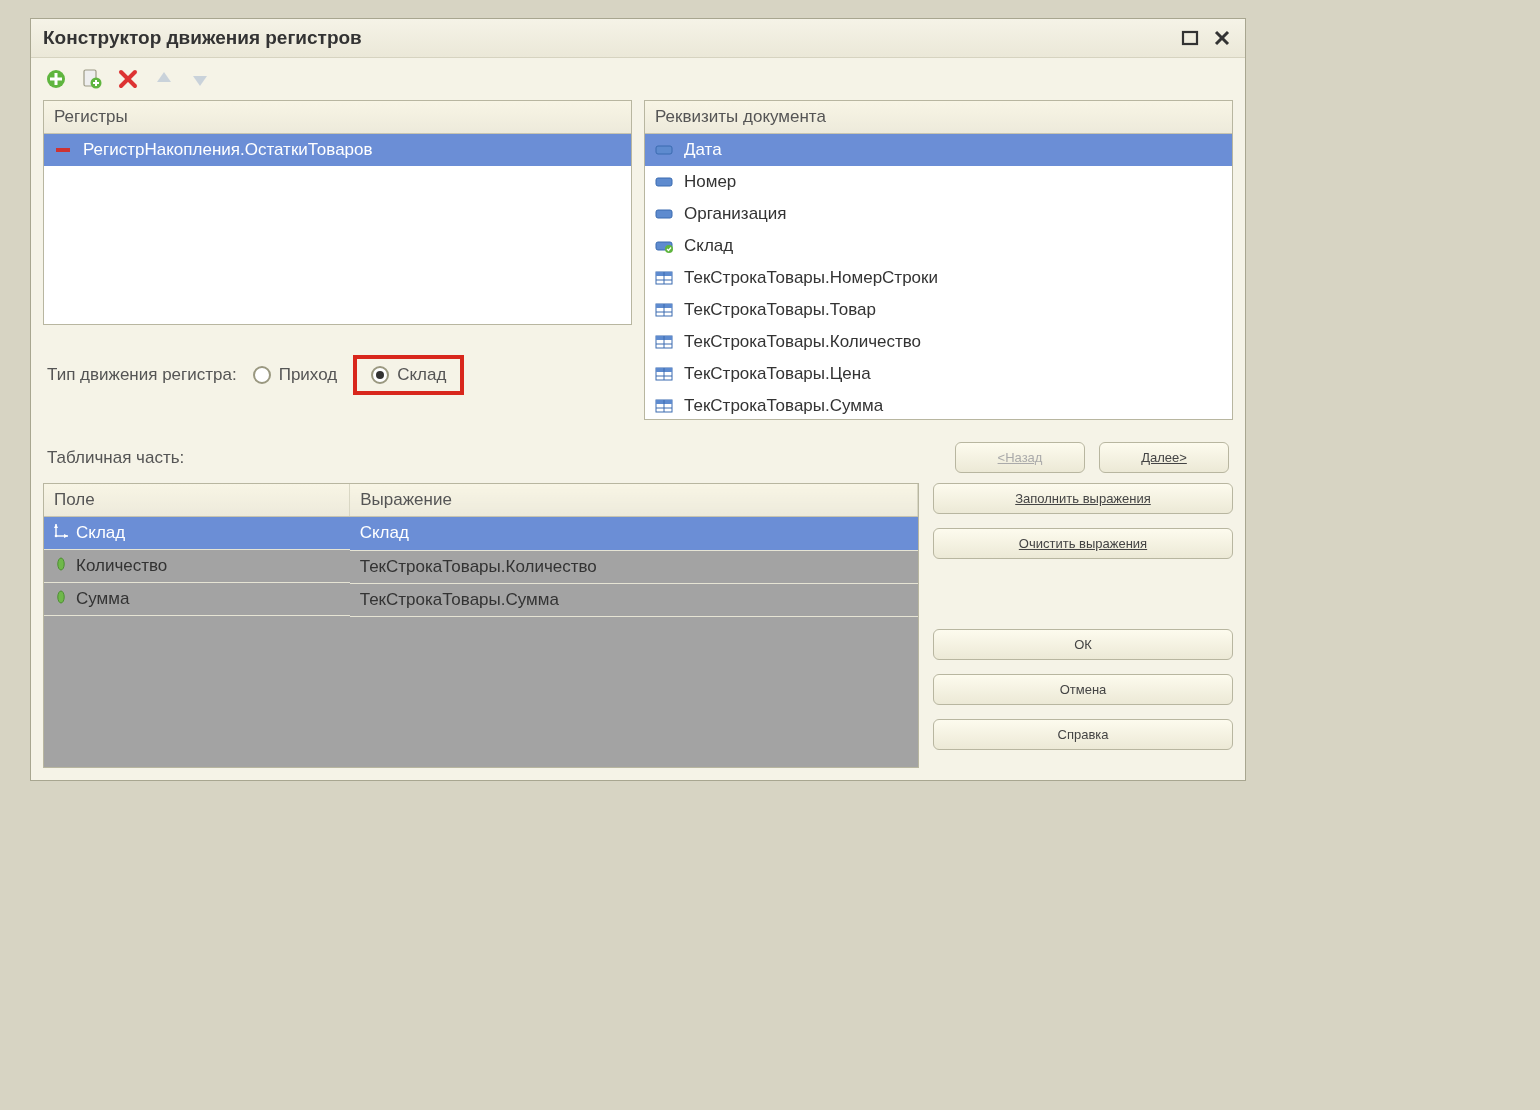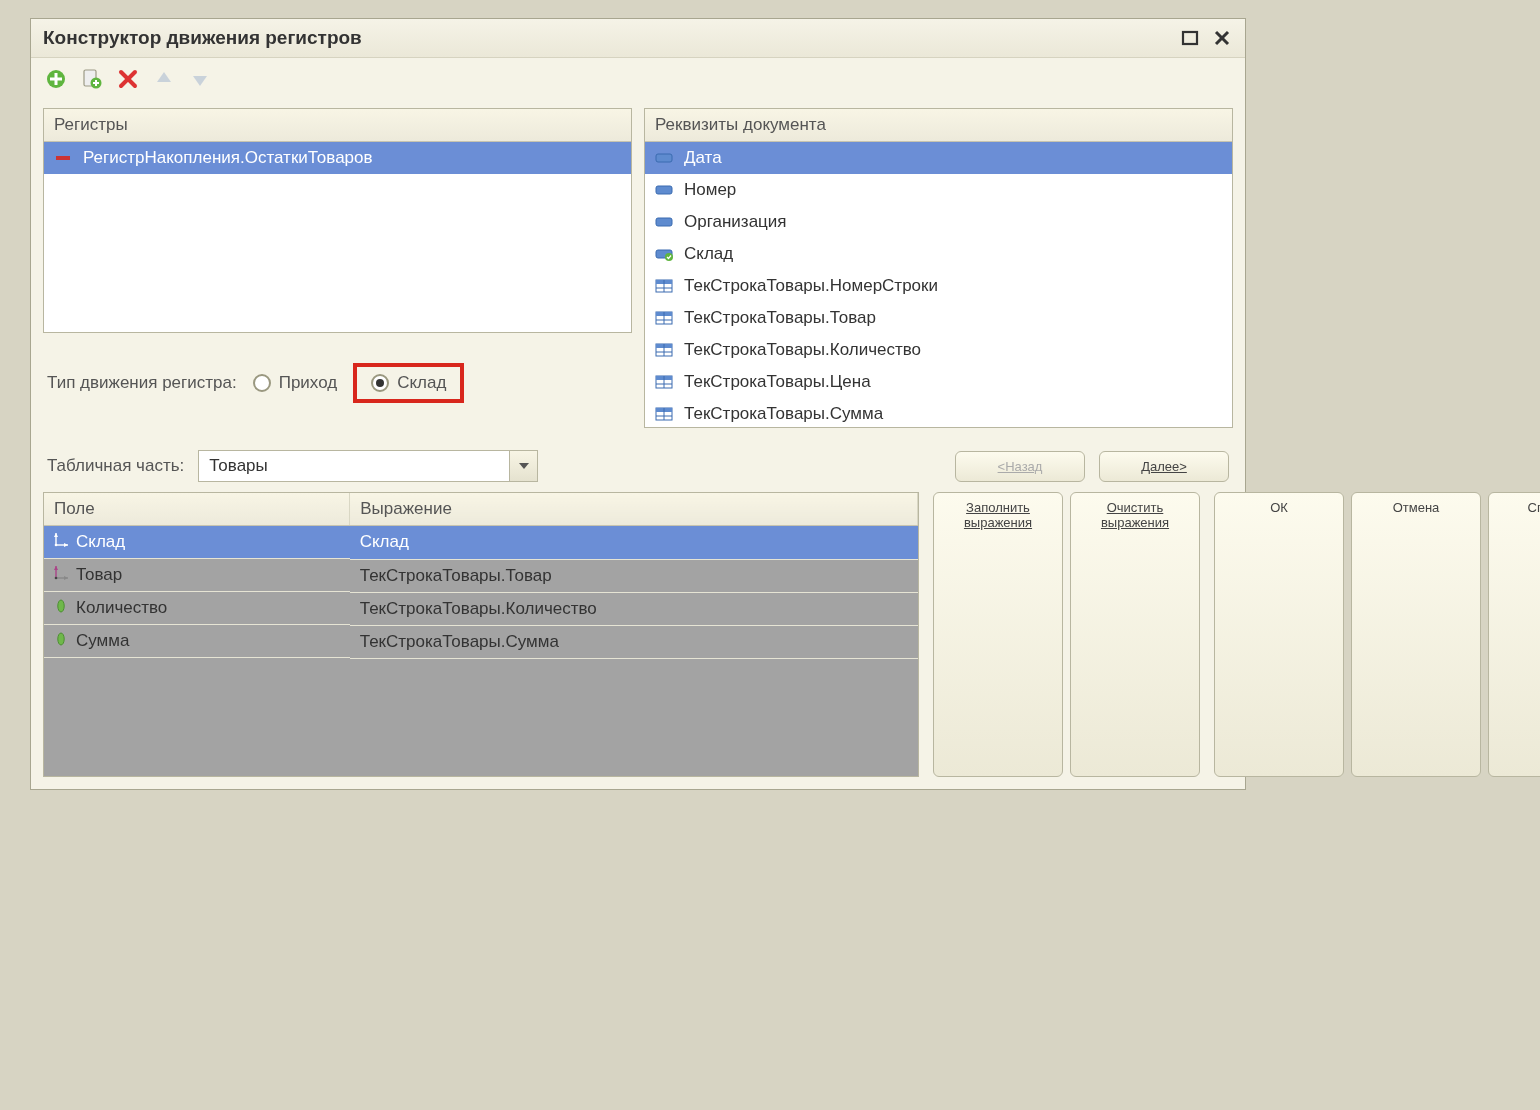--- a/index.html
+++ b/index.html
@@ -55,21 +55,20 @@
 }
 .toolbar-btn svg { width: 22px; height: 22px; }
 .toolbar-btn.disabled { opacity: 0.4; cursor: default; }
 
 .main-area {
   padding: 0 12px 12px;
 }
 .top-row {
   display: flex;
   gap: 12px;
-  margin-top: 8px;
 }
 .panel {
   border: 1px solid #b8b6a0;
   background: #fff;
 }
 .panel-header {
   background: linear-gradient(#f8f5e5, #edeadb);
   padding: 6px 10px;
   font-size: 17px;
   color: #555;
@@ -190,21 +189,22 @@
   border-bottom: 1px solid #e6e4d4;
 }
 .table td.field-cell { display: flex; align-items: center; gap: 8px; }
 .table tr.selected td { background: #6b8ed6; color: #fff; }
 .table tr.selected td:first-child.field-cell { color: #fff; }
 .dim-icon svg { width: 14px; height: 14px; }
 .qty-icon { color: #5a9e2f; }
 
 .right-buttons {
   display: flex;
-  gap: 7px;
+  flex-direction: column;
+  gap: 14px;
   width: 300px;
 }
 .btn.wide { width: 100%; }
 .gap-block { height: 42px; }
 
 </style>
 </head>
 <body>
 
 <div class="outer-frame">
@@ -386,28 +386,20 @@
                   </span>
                   <span>ТекСтрокаТовары.Сумма</span>
                 </div>
               </div>
         </div>
       </div>
     </div>
 
     <div class="second-row">
       <span class="second-row-label">Табличная часть:</span>
-      <div class="dropdown">
-        <div class="dropdown-value">Товары</div>
-        <div class="dropdown-btn">
-          <svg viewBox="0 0 10 6">
-                <polygon points="0,0 10,0 5,6" fill="#555"></polygon>
-              </svg>
-        </div>
-      </div>
       <div class="spacer"></div>
       <div class="btn disabled"><span class="ul">&lt;Назад</span></div>
       <div class="btn"><span class="ul">Далее&gt;</span></div>
     </div>
 
     <div class="bottom-row">
       <div class="table-panel">
         <table class="table">
           <colgroup>
                 <col style="width:35%">
@@ -428,33 +420,20 @@
                         <line x1="2" y1="12" x2="14" y2="12" stroke="#fff" stroke-width="1.4"></line>
                         <polygon points="14,12 10,10 10,14" fill="#fff"></polygon>
                         <circle cx="2" cy="12" r="1.3" fill="#fff"></circle>
                       </svg></span>
                     <span>Склад</span>
                   </td>
                   <td>Склад</td>
                 </tr>
                 <tr>
                   <td class="field-cell">
-                    <span class="dim-icon "><svg viewBox="0 0 14 14">
-                        <line x1="2" y1="12" x2="2" y2="0" stroke="#a48" stroke-width="1.4" marker-end=""></line>
-                        <polygon points="2,0 0,4 4,4" fill="#a48"></polygon>
-                        <line x1="2" y1="12" x2="14" y2="12" stroke="#888" stroke-width="1.4"></line>
-                        <polygon points="14,12 10,10 10,14" fill="#888"></polygon>
-                        <circle cx="2" cy="12" r="1.3" fill="#444"></circle>
-                      </svg></span>
-                    <span>Товар</span>
-                  </td>
-                  <td>ТекСтрокаТовары.Товар</td>
-                </tr>
-                <tr>
-                  <td class="field-cell">
                     <span class="dim-icon qty-icon"><svg viewBox="0 0 14 14">
                         <ellipse cx="7" cy="7" rx="3.2" ry="6" fill="#6fb84a" stroke="#4d8f33"></ellipse>
                       </svg></span>
                     <span>Количество</span>
                   </td>
                   <td>ТекСтрокаТовары.Количество</td>
                 </tr>
                 <tr>
                   <td class="field-cell">
                     <span class="dim-icon qty-icon"><svg viewBox="0 0 14 14">

